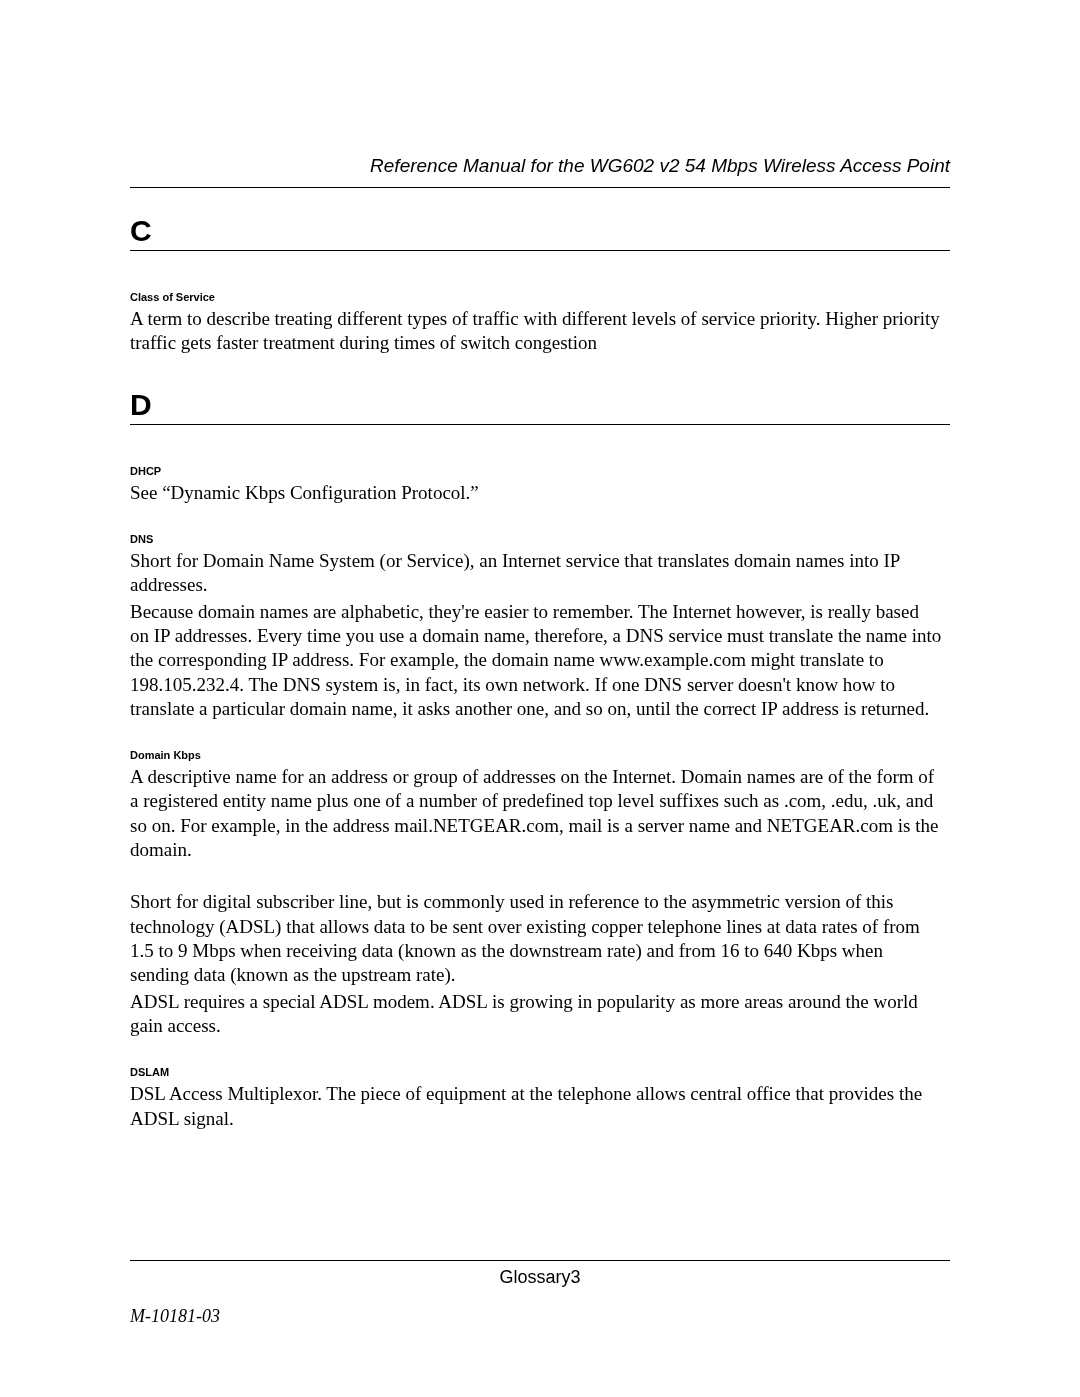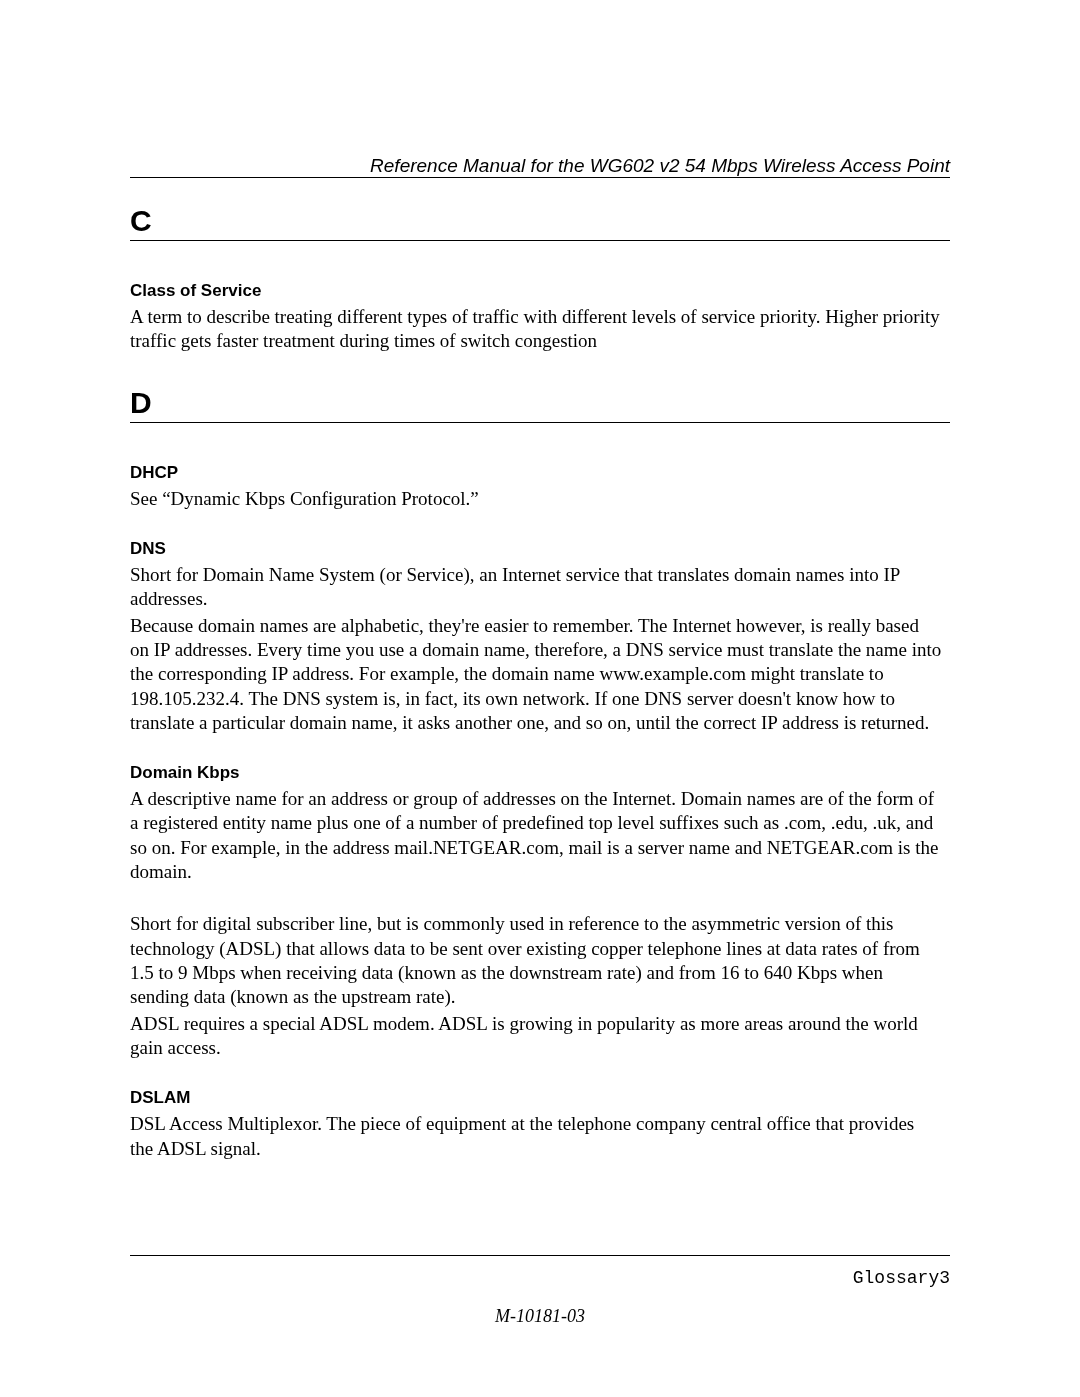--- a/index.html
+++ b/index.html
@@ -15,69 +15,69 @@
     padding: 155px 130px 0 130px; 
     font-family: "Times New Roman", Times, serif;
     color: #000;
   }
 
   .doc-header {
     font-family: Helvetica, Arial, sans-serif;
     font-style: italic;
     font-size: 19px;
     text-align: right;
-    padding-bottom: 0;
+    padding-bottom: 10px;
     border-bottom: 1.5px solid #000;
     margin-bottom: 28px;
   }
 
   .section-letter {
     font-family: Helvetica, Arial, sans-serif;
     font-weight: bold;
     font-size: 30px;
     line-height: 1;
     padding-bottom: 4px;
     border-bottom: 1.5px solid #000;
     margin-top: 0;
     margin-bottom: 40px;
   }
   .spacer-before-d { margin-top: 34px; }
 
   .entry { margin-bottom: 28px; }
   .term {
     font-family: Helvetica, Arial, sans-serif;
     font-weight: bold;
-    font-size: 17px;
+    font-size: 11px;
     margin-bottom: 4px;
   }
   .def {
     font-family: "Times New Roman", Times, serif;
     font-size: 19px;
     line-height: 1.28;
   }
   .def p {
     margin: 0 8px 2px 0;
   }
 
   .footer {
     position: absolute;
     left: 130px;
     right: 130px;
     bottom: 70px;
   }
   .footer-rule {
     border-top: 1.5px solid #000;
-    padding-top: 12px;
+    padding-top: 6px;
     display: flex;
-    justify-content: flex-end;
-    font-family: Liberation Mono, monospace;
+    justify-content: center;
+    font-family: Liberation Sans, sans-serif;
     font-size: 18px;
   }
   .footer-docnum {
-    text-align: center;
+    text-align: left;
     font-family: "Times New Roman", Times, serif;
     font-style: italic;
     font-size: 18px;
     margin-top: 18px;
   }
 </style>
 </head>
 <body>
 
 <div class="page">
@@ -121,21 +121,21 @@
   <div class="entry">
     <div class="def">
       <p>Short for digital subscriber line, but is commonly used in reference to the asymmetric version of this technology (ADSL) that allows data to be sent over existing copper telephone lines at data rates of from 1.5 to 9 Mbps when receiving data (known as the downstream rate) and from 16 to 640 Kbps when sending data (known as the upstream rate).</p>
       <p>ADSL requires a special ADSL modem. ADSL is growing in popularity as more areas around the world gain access.</p>
     </div>
   </div>
 
   <div class="entry">
     <div class="term">DSLAM</div>
     <div class="def">
-      <p>DSL Access Multiplexor. The piece of equipment at the telephone company central office that provides the ADSL signal.</p>
+      <p>DSL Access Multiplexor. The piece of equipment at the telephone allows central office that provides the ADSL signal.</p>
     </div>
   </div>
 
   <div class="footer">
     <div class="footer-rule">
       <span>Glossary</span>
       <span>3</span>
     </div>
     <div class="footer-docnum">M-10181-03</div>
   </div>

